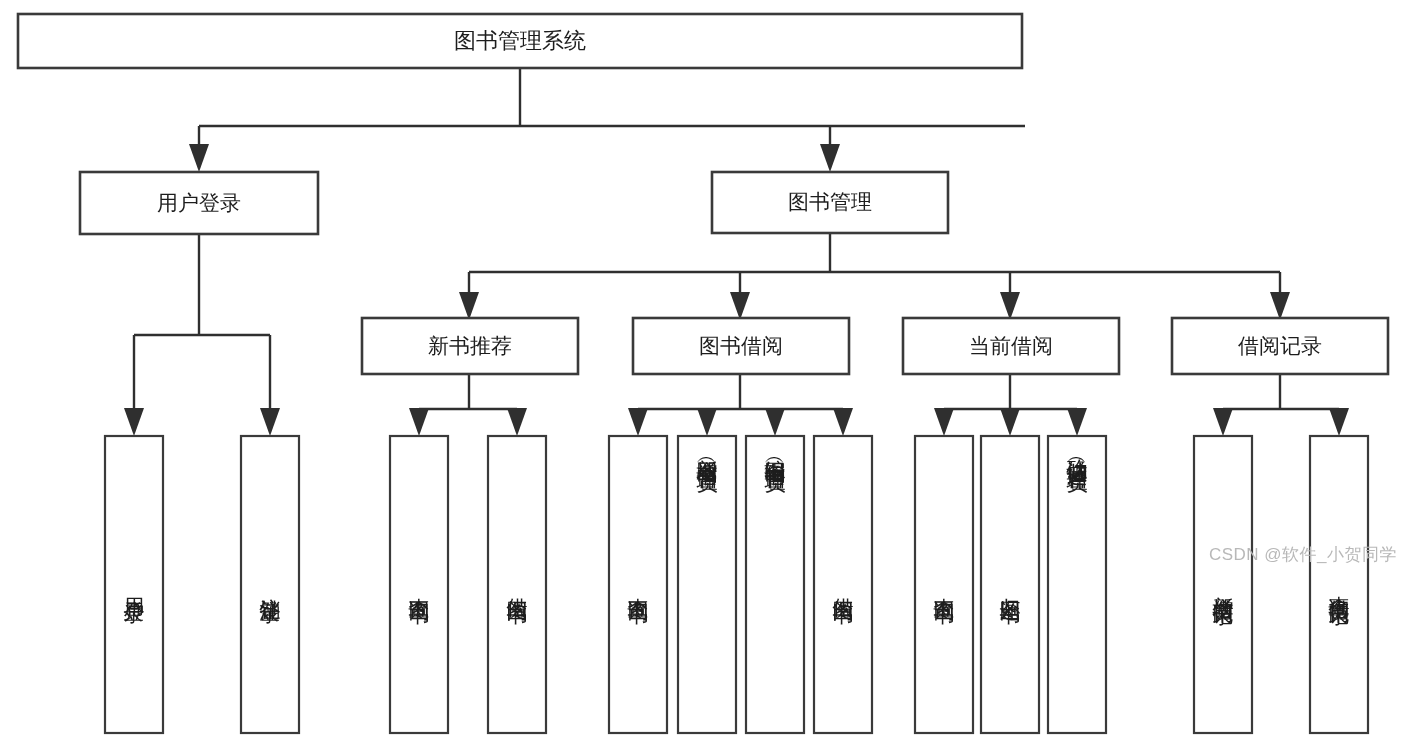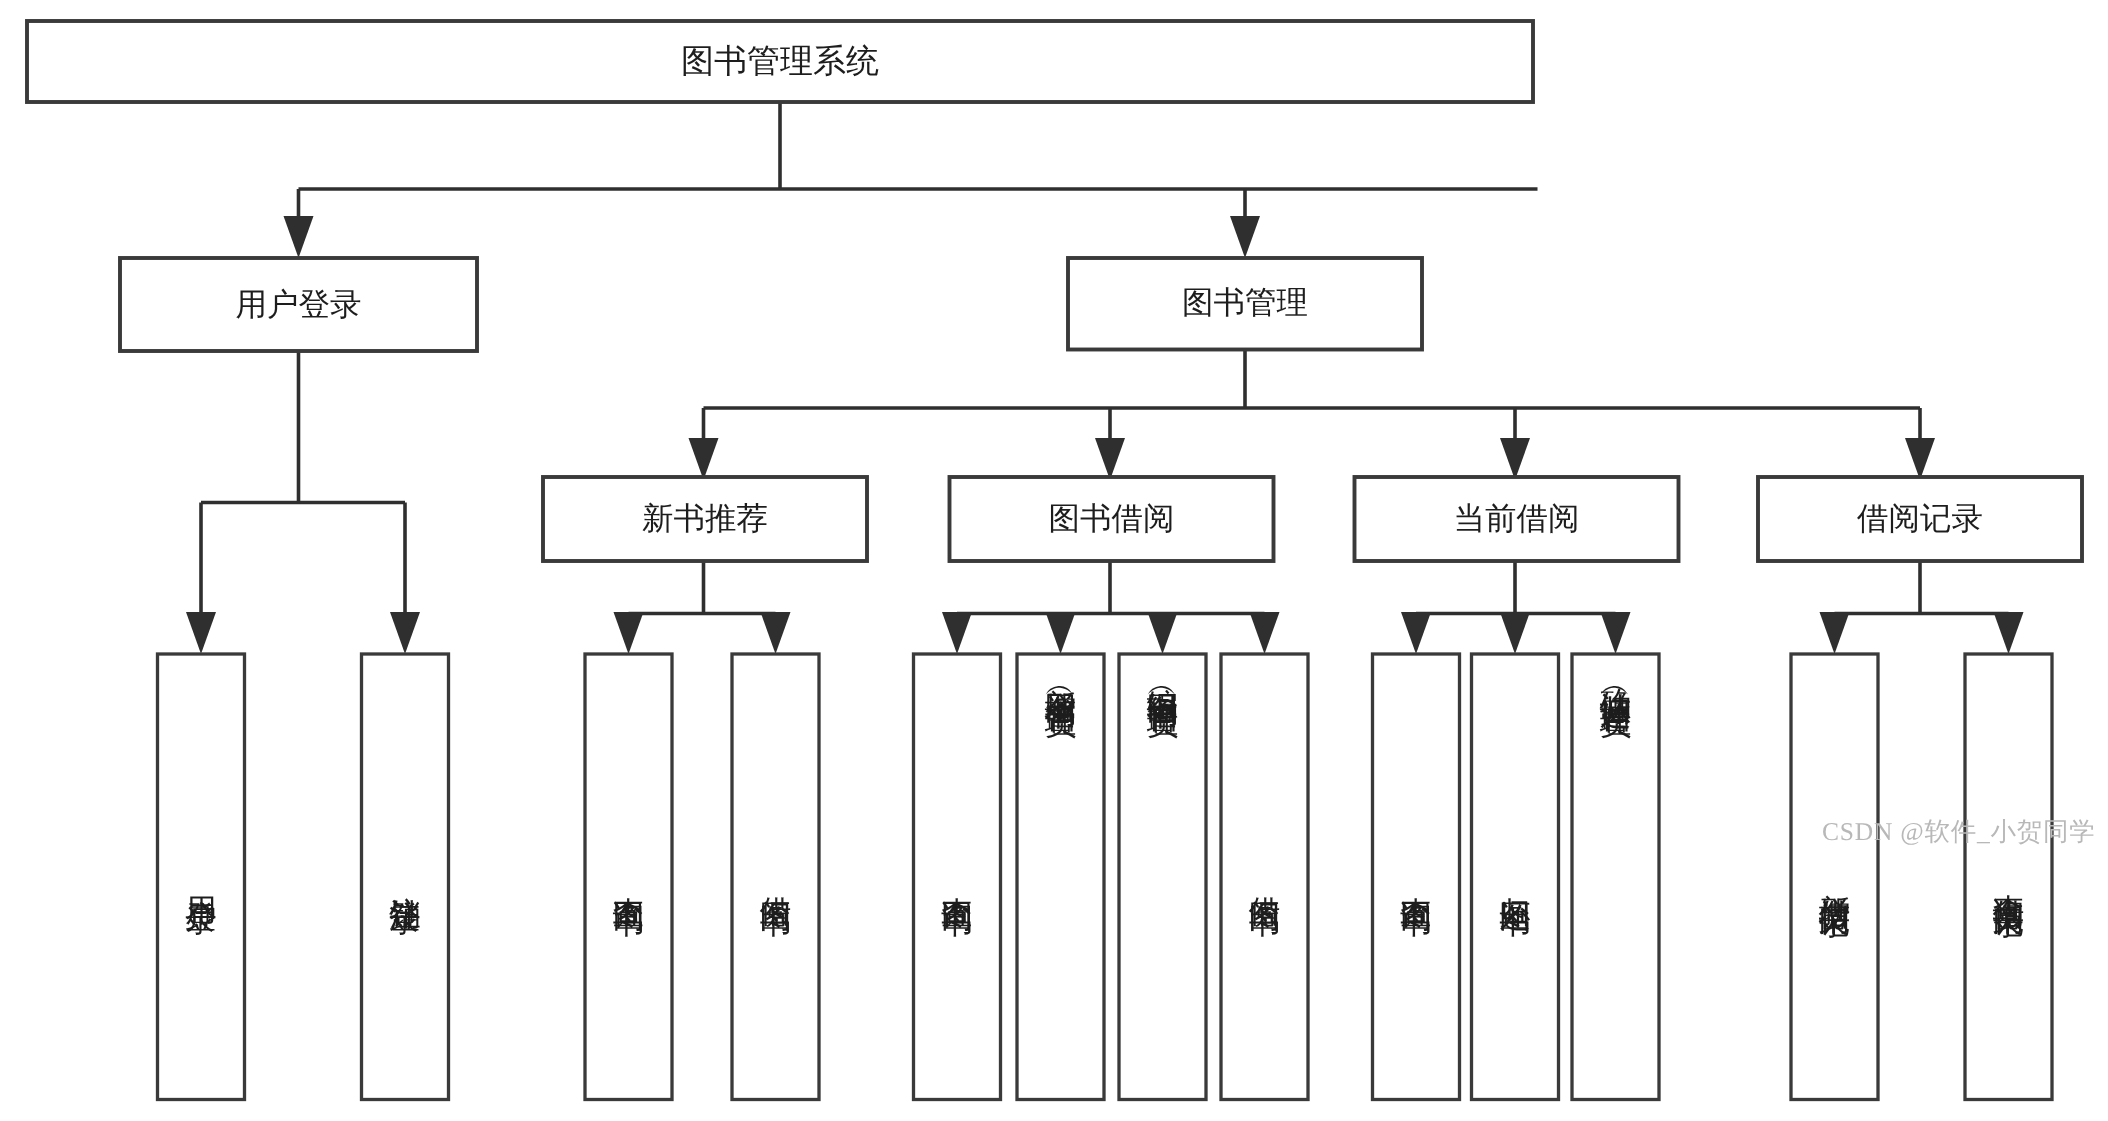--- a/index.html
+++ b/index.html
@@ -81,21 +81,21 @@
     pointer-events: none;
     white-space: nowrap;
   }
   .leaf-label.align-top {
     justify-content: flex-start;
   }
   #watermark {
     position: absolute;
     right: 8px;
     bottom: 4px;
-    font-family: Liberation Serif, serif;
+    font-family: Liberation Sans, sans-serif;
     font-size: 17px;
     color: #b8b8b8;
     letter-spacing: 0.5px;
     user-select: none;
     pointer-events: none;
   }
 </style>
 </head>
 <body>
 

